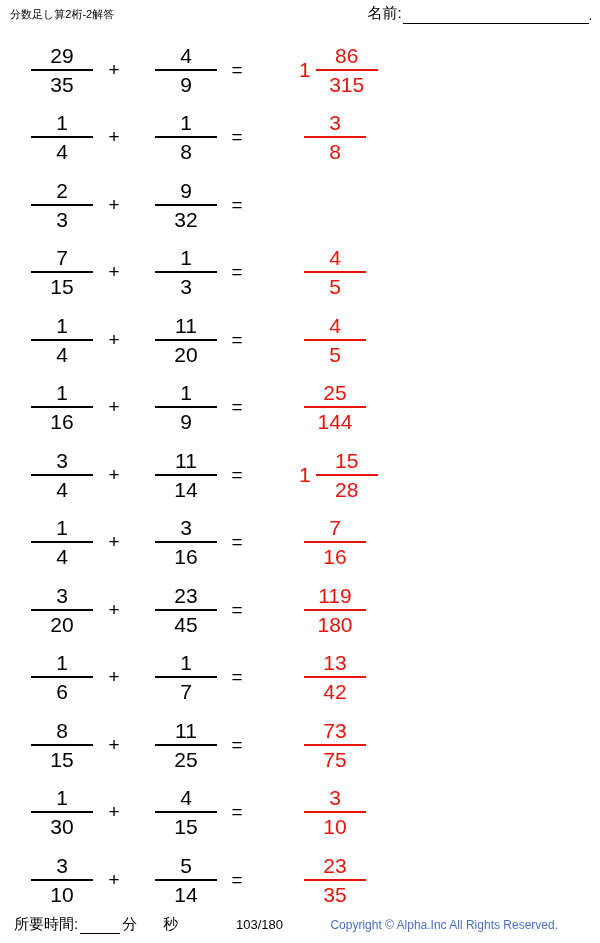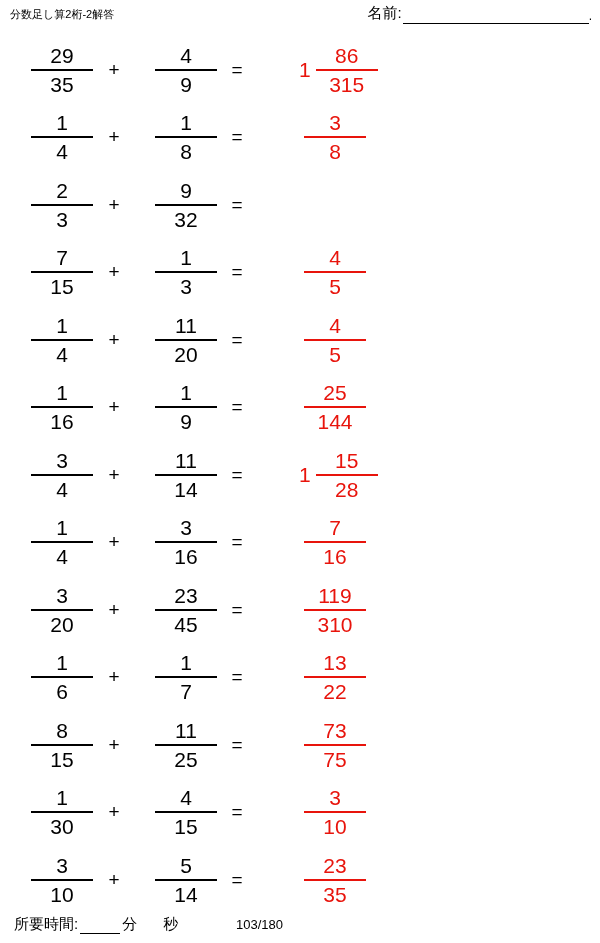--- a/index.html
+++ b/index.html
@@ -452,21 +452,21 @@
         </div>
         <div class="cell c-eq">
           <span class="eq">=</span>
         </div>
         <div class="cell c-ans">
           <span class="answer">
             <span class="whole"></span>
             <span class="frac">
               <span class="num">119</span>
               <span class="bar"></span>
-              <span class="den">310</span>
+              <span class="den">180</span>
             </span>
           </span>
         </div>
       </div>
       <div class="row">
         <div class="cell c-left">
           <span class="frac">
             <span class="num">1</span>
             <span class="bar"></span>
             <span class="den">6</span>
@@ -484,21 +484,21 @@
         </div>
         <div class="cell c-eq">
           <span class="eq">=</span>
         </div>
         <div class="cell c-ans">
           <span class="answer">
             <span class="whole"></span>
             <span class="frac">
               <span class="num">13</span>
               <span class="bar"></span>
-              <span class="den">22</span>
+              <span class="den">42</span>
             </span>
           </span>
         </div>
       </div>
       <div class="row">
         <div class="cell c-left">
           <span class="frac">
             <span class="num">8</span>
             <span class="bar"></span>
             <span class="den">15</span>
@@ -596,15 +596,16 @@
 
   <div class="footer">
     <div class="time-block">
       <span>所要時間:</span>
       <span class="time-line"></span>
       <span>分</span>
       <span class="time-gap"></span>
       <span>秒</span>
     </div>
     <div class="page-num">103/180</div>
+    <div class="copyright">Copyright ©  Alpha.Inc All Rights Reserved.</div>
   </div>
 
 </div>
 
 </body></html>

